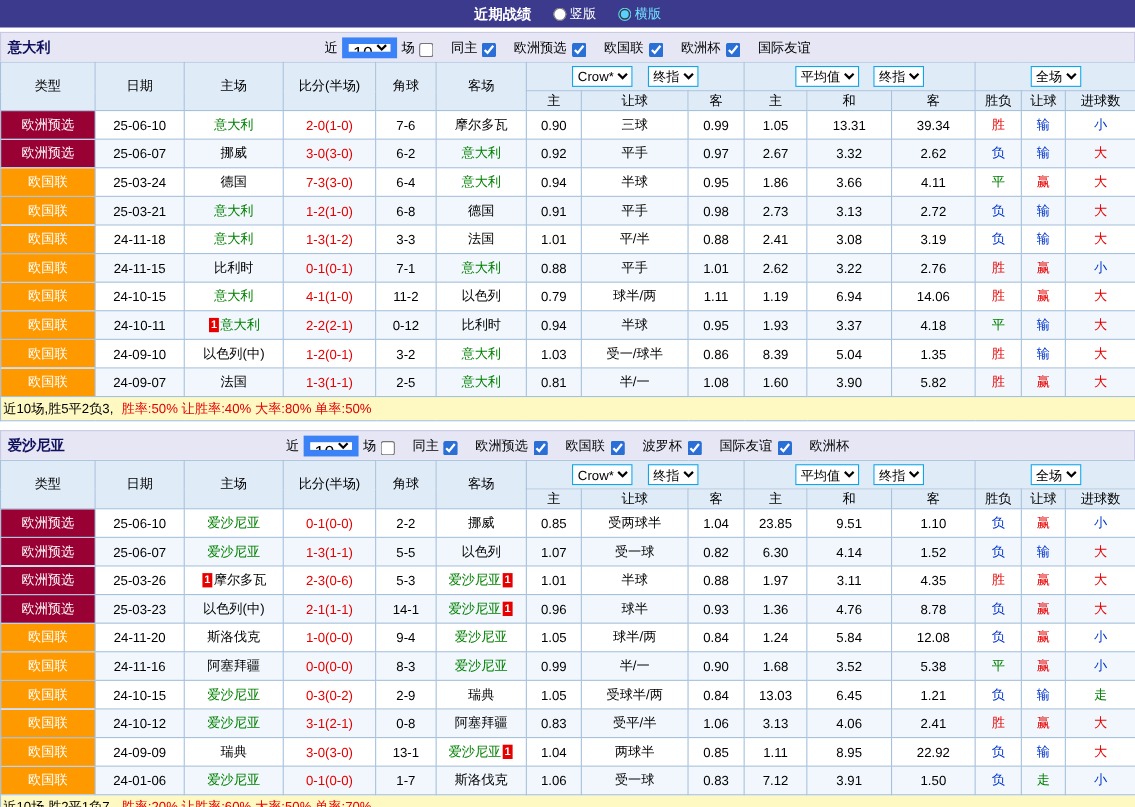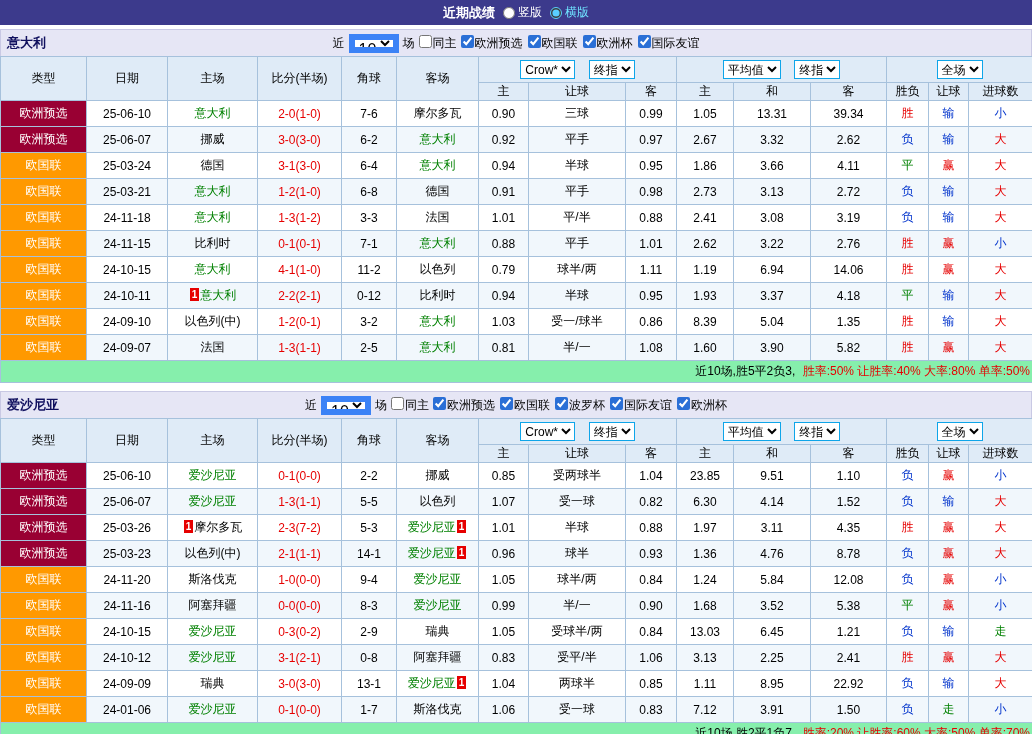--- a/index.html
+++ b/index.html
@@ -1,31 +1,31 @@
 <!DOCTYPE html>
 <html><head>
 <meta charset="utf-8">
 <style>
   html,body{margin:0;padding:0}
   body{width:1032px;font-family:"Liberation Sans","DejaVu Sans",sans-serif;background:#fff;color:#000;font-size:12px}
   .page{width:1032px}
 
-  .topbar{height:25px;background:#3c3a8c;display:flex;align-items:center;justify-content:center;gap:8px}
+  .topbar{height:25px;background:#3c3a8c;display:flex;align-items:center;justify-content:center;gap:20px}
   .topbar-title{color:#fff;font-weight:bold;font-size:13px}
   .radio-opt{display:flex;align-items:center;gap:3px;font-size:12px;color:#fff;cursor:pointer}
   .radio-opt input{margin:0;width:12px;height:12px;accent-color:#5ad0ff}
   .radio-opt.sel span{color:#6fe3ff}
 
   .team-section{margin-top:4px}
   .team-section + .team-section{margin-top:8px}
   .section-header{position:relative;height:26px;background:#e6e6f5;border:1px solid #c9c9e4;border-bottom:none;display:flex;align-items:center;justify-content:center}
   .team-name{position:absolute;left:6px;font-weight:bold;font-size:13px;color:#10105e}
   .filters{display:flex;align-items:center;gap:4px;font-size:12px}
   .filters select{font-size:16px;height:19px;border:6px solid #3b82f6;background:#fff}
-  .chk{display:inline-flex;align-items:flex-start;gap:1px;cursor:pointer}
+  .chk{display:inline-flex;align-items:flex-end;gap:16px;cursor:pointer}
   .chk input{margin:0;width:13px;height:13px;accent-color:#2a6fd6}
   .league-filters{display:inline-flex;gap:5px}
 
   table.stats{border-collapse:collapse;table-layout:fixed;width:1032px;font-size:12px;text-align:center}
   .stats th,.stats td{border:1px solid #a6c1dc;padding:0 2px;overflow:hidden;white-space:nowrap}
   .stats thead th{background:#dfebf7;font-weight:normal;color:#000}
   .hrow1 th{height:25px}
   .hrow2 th{height:17px}
   .selth select{font-size:12px;height:19px;margin:0 5px;border:1px solid #0ea5e9;background:#fff}
   .stats tbody td{height:25px}
@@ -33,21 +33,21 @@
   .row-even td{background:#f1f7fc}
   td.type-q{background:#990033;color:#fff}
   td.type-n{background:#ff9900;color:#fff}
   .score-cell{color:#e60000}
   .team-name-text{color:#000;cursor:pointer}
   .team-name-text.focal{color:#008000}
   .card{display:inline-block;background:#e60000;color:#fff;font-size:10px;font-weight:bold;line-height:13px;padding:0 2px;margin:0 1px;vertical-align:1px}
   .c-red{color:#e60000}
   .c-green{color:#008000}
   .c-blue{color:#0033cc}
-  .summary-cell{height:21px;text-align:right;background:#86efac}
+  .summary-cell{height:21px;text-align:left;background:#fef9c3}
   .summary-stats{color:#e60000;margin-left:4px}
 </style>
 </head>
 <body>
 
 <div class="page">
 
   <header class="topbar">
     <span class="topbar-title">近期战绩</span>
     <label class="radio-opt">
@@ -173,21 +173,21 @@
             <td>3.32</td>
             <td>2.62</td>
             <td class="res c-blue">负</td>
             <td class="res c-blue">输</td>
             <td class="res c-red">大</td>
           </tr>
           <tr class="row-odd">
             <td class="type-cell type-n">欧国联</td>
             <td class="date-cell">25-03-24</td>
             <td class="team-cell"><span class="team-name-text">德国</span></td>
-            <td class="score-cell">3-1(3-0)</td>
+            <td class="score-cell">7-3(3-0)</td>
             <td class="corner-cell">6-4</td>
             <td class="team-cell"><span class="team-name-text focal">意大利</span></td>
             <td>0.94</td>
             <td class="hcp-cell">半球</td>
             <td>0.95</td>
             <td>1.86</td>
             <td>3.66</td>
             <td>4.11</td>
             <td class="res c-green">平</td>
             <td class="res c-red">赢</td>
@@ -441,21 +441,21 @@
             <td>4.14</td>
             <td>1.52</td>
             <td class="res c-blue">负</td>
             <td class="res c-blue">输</td>
             <td class="res c-red">大</td>
           </tr>
           <tr class="row-odd">
             <td class="type-cell type-q">欧洲预选</td>
             <td class="date-cell">25-03-26</td>
             <td class="team-cell"><span class="card">1</span><span class="team-name-text">摩尔多瓦</span></td>
-            <td class="score-cell">2-3(7-2)</td>
+            <td class="score-cell">2-3(0-6)</td>
             <td class="corner-cell">5-3</td>
             <td class="team-cell"><span class="team-name-text focal">爱沙尼亚</span><span class="card">1</span></td>
             <td>1.01</td>
             <td class="hcp-cell">半球</td>
             <td>0.88</td>
             <td>1.97</td>
             <td>3.11</td>
             <td>4.35</td>
             <td class="res c-red">胜</td>
             <td class="res c-red">赢</td>
@@ -533,21 +533,21 @@
             <td class="type-cell type-n">欧国联</td>
             <td class="date-cell">24-10-12</td>
             <td class="team-cell"><span class="team-name-text focal">爱沙尼亚</span></td>
             <td class="score-cell">3-1(2-1)</td>
             <td class="corner-cell">0-8</td>
             <td class="team-cell"><span class="team-name-text">阿塞拜疆</span></td>
             <td>0.83</td>
             <td class="hcp-cell">受平/半</td>
             <td>1.06</td>
             <td>3.13</td>
-            <td>2.25</td>
+            <td>4.06</td>
             <td>2.41</td>
             <td class="res c-red">胜</td>
             <td class="res c-red">赢</td>
             <td class="res c-red">大</td>
           </tr>
           <tr class="row-odd">
             <td class="type-cell type-n">欧国联</td>
             <td class="date-cell">24-09-09</td>
             <td class="team-cell"><span class="team-name-text">瑞典</span></td>
             <td class="score-cell">3-0(3-0)</td>

